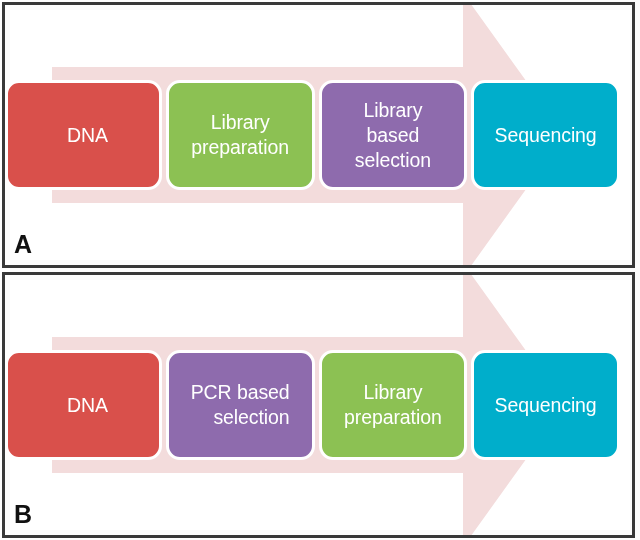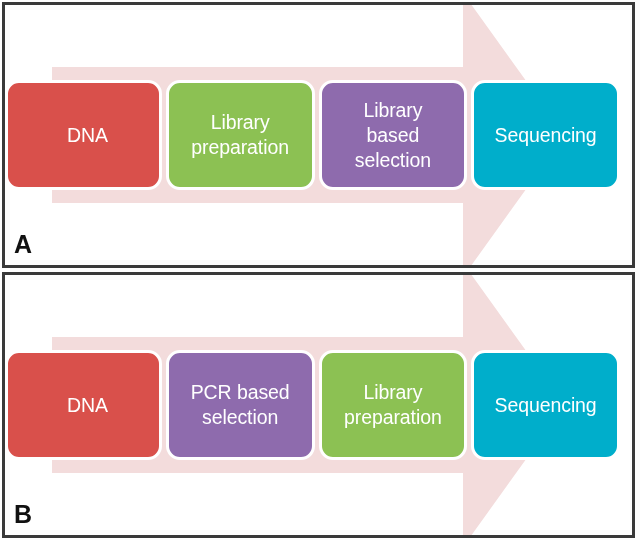--- a/index.html
+++ b/index.html
@@ -124,21 +124,21 @@
     <div class="arrow">
       <svg viewBox="0 0 627 260" preserveAspectRatio="none" aria-hidden="true">
         <polygon points="47,62 458,62 458,-12 560,130 458,272 458,198 47,198" fill="#f3dcdc"></polygon>
       </svg>
     </div>
 
     <div class="box-row">
       <div class="proc-box" style="background: rgb(217, 80, 75); border-color: rgb(255, 255, 255); color: rgb(255, 255, 255);">
         <span>DNA</span>
       </div>
-      <div class="proc-box" style="background: rgb(142, 107, 173); border-color: rgb(255, 255, 255); color: rgb(255, 255, 255);">
+      <div class="proc-box" style="background: rgb(142, 107, 173); border-color: rgb(255, 255, 255); color: rgb(255, 255, 255); text-align: right;">
         <span>PCR based
 selection</span>
       </div>
       <div class="proc-box" style="background: rgb(140, 193, 83); border-color: rgb(255, 255, 255); color: rgb(255, 255, 255);">
         <span>Library
 preparation</span>
       </div>
       <div class="proc-box" style="background: rgb(0, 174, 203); border-color: rgb(255, 255, 255); color: rgb(255, 255, 255);">
         <span>Sequencing</span>
       </div>

